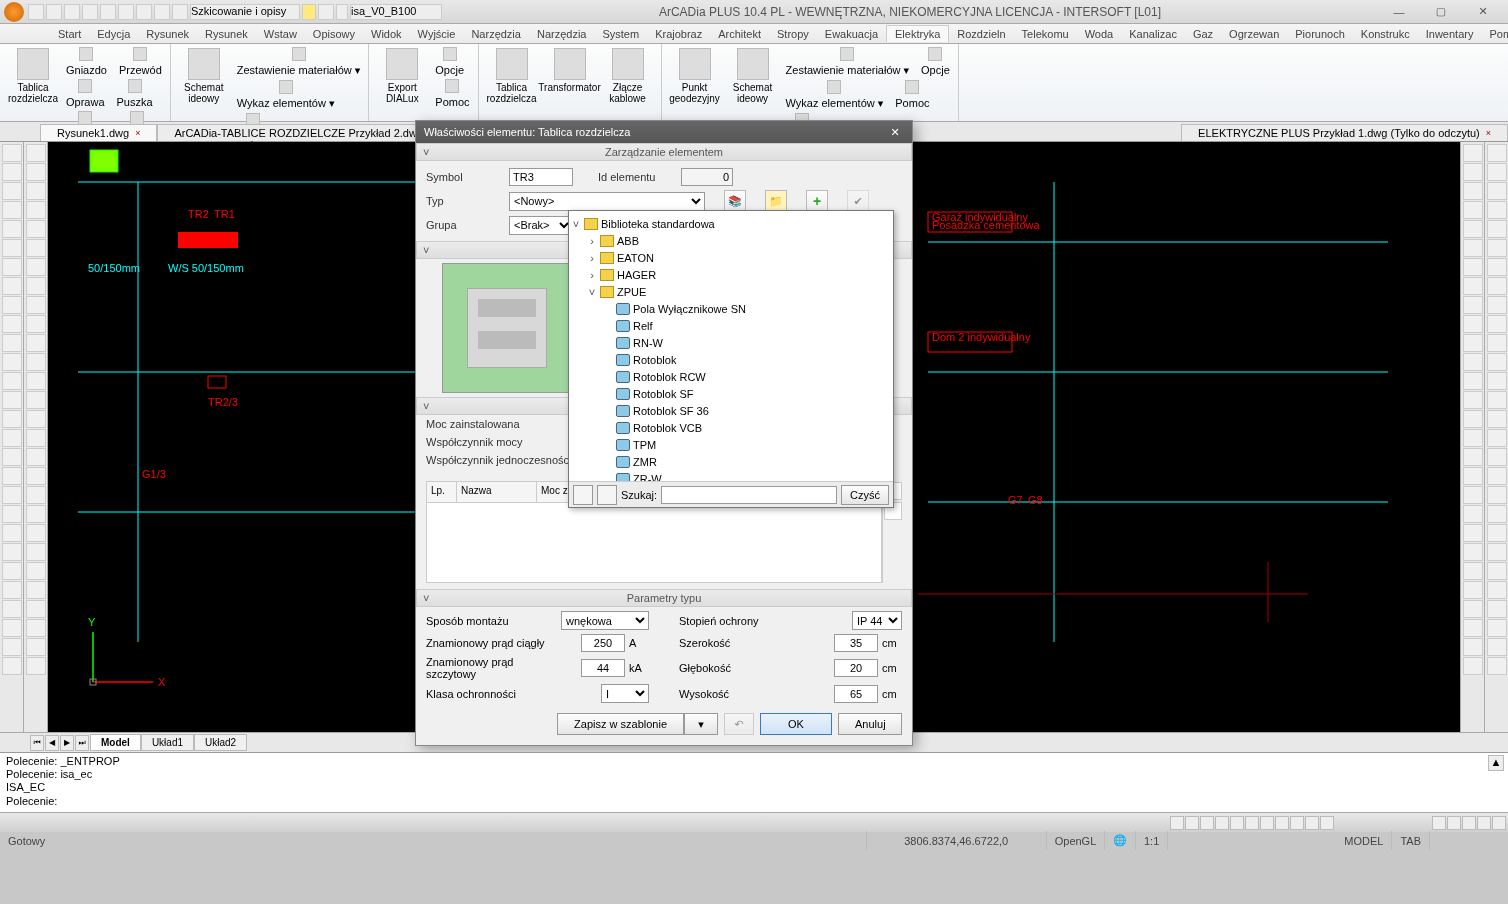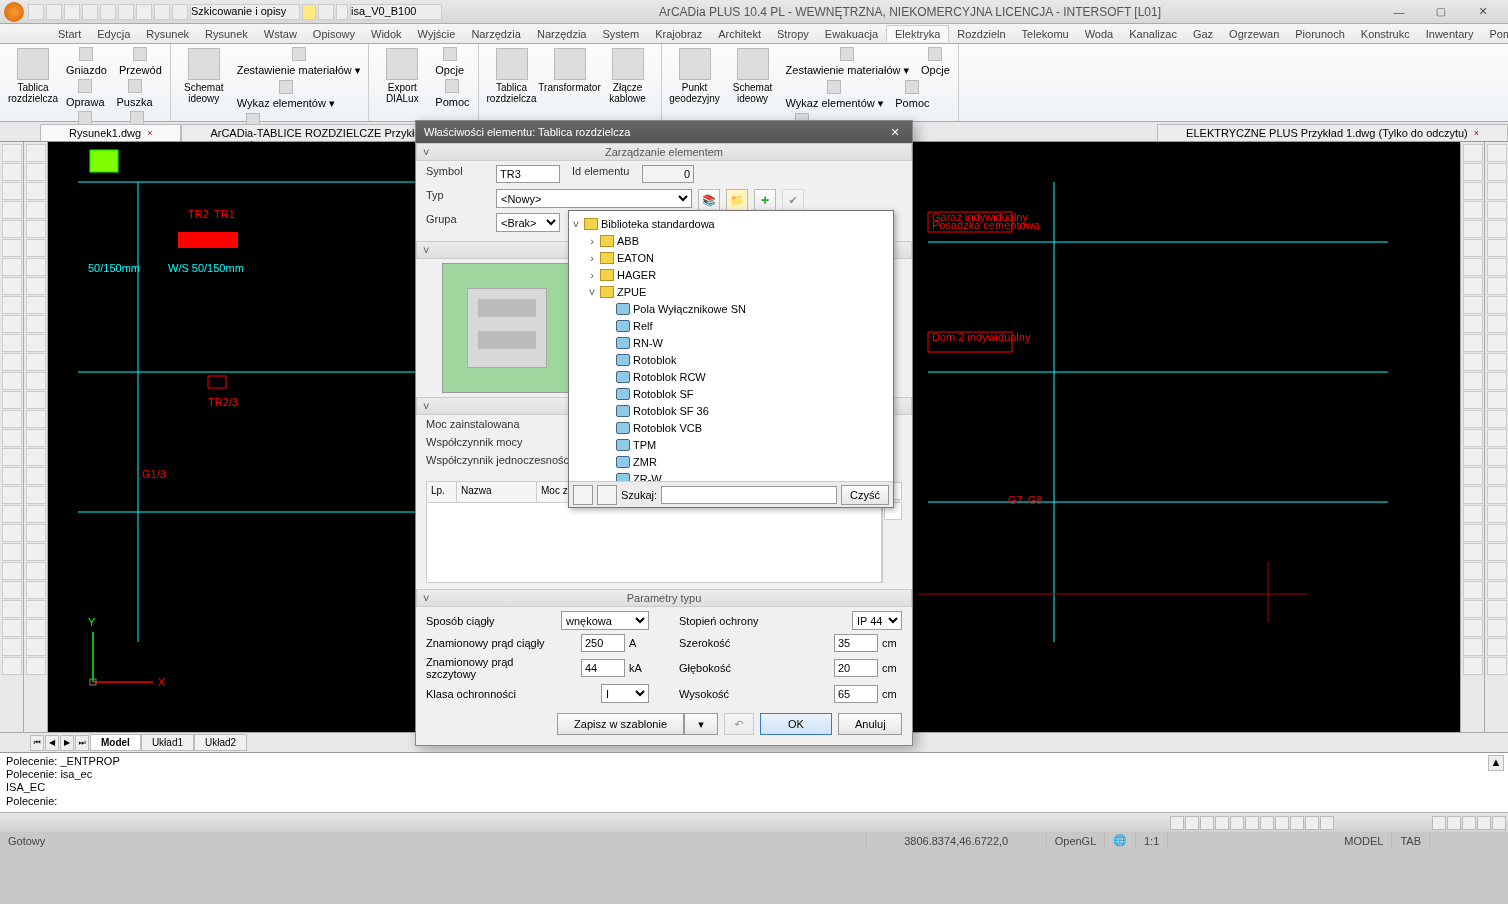--- a/index.html
+++ b/index.html
@@ -22,39 +22,39 @@
 .ribbon-group-body { flex: 1; display: flex; gap: 4px; align-items: flex-start; }
 .ribbon-group-label { height: 14px; font-size: 10px; text-align: center; color: #666; }
 .ribbon-bigbtn { width: 54px; display: flex; flex-direction: column; align-items: center; padding: 2px; }
 .ribbon-bigbtn .icon { width: 32px; height: 32px; background: #ddd; border: 1px solid #bbb; margin-bottom: 2px; }
 .ribbon-bigbtn .lbl { font-size: 10px; text-align: center; line-height: 1.1; }
 .ribbon-smallbtns { display: flex; flex-direction: column; gap: 1px; }
 .ribbon-smallbtn { display: flex; align-items: center; gap: 3px; padding: 1px 2px; font-size: 10px; flex-direction: column; }
 .ribbon-smallbtn .ico { width: 14px; height: 14px; background: #ddd; border: 1px solid #bbb; }
 
 .tabstrip { height: 20px; background: #e8e8e8; display: flex; align-items: flex-end; border-bottom: 1px solid #999; padding-left: 40px; gap: 0; }
-.doc-tab { padding: 2px 28px; background: #ececec; border: 1px solid #bbb; border-bottom: none; font-size: 11px; display: flex; align-items: center; gap: 6px; }
+.doc-tab { padding: 2px 16px; background: #ececec; border: 1px solid #bbb; border-bottom: none; font-size: 11px; display: flex; align-items: center; gap: 6px; }
 .doc-tab.active { background: #f8f8f8; }
 .doc-tab .x { color: #a00; font-size: 9px; }
 
 .workbench { position: relative; height: 590px; display: flex; }
 .toolcol { width: 24px; background: #e8e8e8; border-right: 1px solid #aaa; display: flex; flex-direction: column; gap: 1px; padding-top: 2px; }
 .toolcol.right { border-right: none; border-left: 1px solid #aaa; }
 .tool { width: 20px; height: 18px; margin: 0 auto; background: #f0f0f0; border: 1px solid #ccc; }
 .canvas { flex: 1; background: #000; position: relative; }
 .canvas svg { position: absolute; }
 .ucs { position: absolute; left: 30px; bottom: 20px; }
 
 .dialog { position: absolute; left: 415px; top: 120px; width: 498px; background: #f0f0f0; border: 1px solid #888; box-shadow: 4px 4px 12px rgba(0,0,0,.3); }
 .dlg-title { height: 22px; background: linear-gradient(to bottom, #666, #555); color: #fff; display: flex; align-items: center; padding: 0 8px; font-size: 11px; }
 .dlg-title .close { margin-left: auto; width: 18px; height: 16px; display: flex; align-items: center; justify-content: center; color: #fff; }
 .dlg-section-header { height: 18px; background: linear-gradient(to bottom, #ececec, #dedede); border: 1px solid #ccc; text-align: center; font-size: 10px; color: #555; display: flex; align-items: center; justify-content: center; position: relative; }
 .dlg-section-header .chev { position: absolute; left: 6px; }
 .dlg-body { padding: 4px 10px; }
-.dlg-row { display: flex; height: 24px; gap: 6px; }
+.dlg-row { display: flex; align-items: center; height: 24px; gap: 19px; }
 .dlg-row label { width: 64px; font-size: 11px; color: #333; }
 .dlg-row input[type=text] { width: 64px; height: 18px; border: 1px solid #999; padding: 0 3px; font-size: 11px; }
 .dlg-row .idlbl { margin-left: 6px; }
 .dlg-row select { height: 19px; border: 1px solid #999; font-size: 11px; background: #fff; }
 .iconbtn { width: 22px; height: 22px; border: 1px solid #bbb; background: linear-gradient(to bottom,#fdfdfd,#ececec); display: inline-flex; align-items: center; justify-content: center; }
 .iconbtn.green { color: #2a2; font-weight: bold; font-size: 14px; }
 
 .preview { width: 130px; height: 130px; background: #9ed69e; border: 1px solid #999; margin: 4px 0 4px 26px; display: flex; align-items: center; justify-content: center; }
 .preview .box3d { width: 80px; height: 80px; background: #d8d8d8; border: 1px solid #aaa; position: relative; }
 .preview .box3d::before { content: ''; position: absolute; inset: 10px 10px auto 10px; height: 18px; background: #bbb; }
@@ -78,21 +78,21 @@
 
 .table-hdr { display: flex; background: #f5f5f5; border: 1px solid #ccc; height: 22px; }
 .table-hdr div { border-right: 1px solid #ccc; padding: 3px 4px; font-size: 10px; overflow: hidden; white-space: nowrap; text-overflow: ellipsis; }
 .table-body { height: 80px; border: 1px solid #ccc; border-top: none; background: #fff; }
 .table-side { width: 20px; background: #f0f0f0; border-left: 1px solid #ccc; display: flex; flex-direction: column; }
 .table-side div { width: 18px; height: 18px; margin: 1px auto; border: 1px solid #ccc; background: #fff; }
 
 .bottom-params { padding: 4px 10px; display: grid; grid-template-columns: 1fr 1fr; column-gap: 30px; row-gap: 4px; }
 .p-row { display: flex; align-items: center; }
 .p-row label { flex: 1; font-size: 11px; }
-.p-row input { width: 44px; height: 18px; text-align: left; border: 1px solid #999; padding: 0 3px; font-size: 11px; margin-left: 15px; }
+.p-row input { width: 44px; height: 18px; text-align: center; border: 1px solid #999; padding: 0 3px; font-size: 11px; margin-left: 15px; }
 .p-row .unit { width: 20px; margin-left: 4px; font-size: 11px; }
 .p-row select { width: 70px; height: 19px; border: 1px solid #999; font-size: 11px; background: #fff; }
 
 .dlg-buttons { display: flex; justify-content: flex-end; gap: 6px; padding: 6px 10px 10px 10px; }
 .btn { height: 22px; padding: 0 16px; border: 1px solid #999; background: linear-gradient(to bottom,#fdfdfd,#e5e5e5); font-size: 11px; }
 .btn.primary { border: 1px solid #3a78c3; background: linear-gradient(to bottom,#eaf2fb,#cfe3f8); }
 .splitbtn { display: flex; }
 .splitbtn .dd { width: 16px; border-left: 1px solid #999; display: flex; align-items: center; justify-content: center; }
 
 .bottomtabs { height: 20px; background: #e8e8e8; display: flex; align-items: center; border-top: 1px solid #aaa; padding-left: 30px; gap: 0; }
@@ -560,21 +560,21 @@
       <div></div>
     </div>
   </div>
 
   <div class="dlg-section-header group-header" style="margin-top:6px">
       <span class="chev">˅</span>
       <span>Parametry typu</span>
     </div>
   <div class="bottom-params">
     <div class="p-row">
-        <label>Sposób ciągły</label>
+        <label>Sposób montażu</label>
         <select style="width:88px"><option>wnękowa</option></select>
       </div>
     <div class="p-row">
         <label>Stopień ochrony</label>
         <select style="width:50px"><option>IP 44</option></select>
       </div>
     <div class="p-row">
         <label>Znamionowy prąd ciągły</label>
         <input value="250" style="">
         <span class="unit">A</span>

